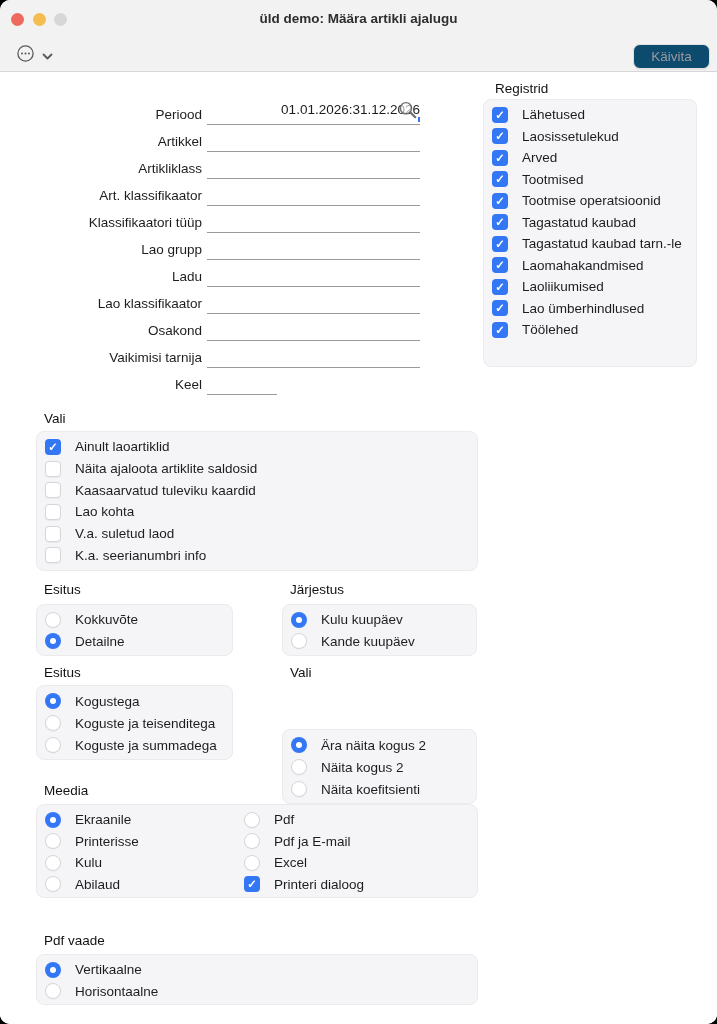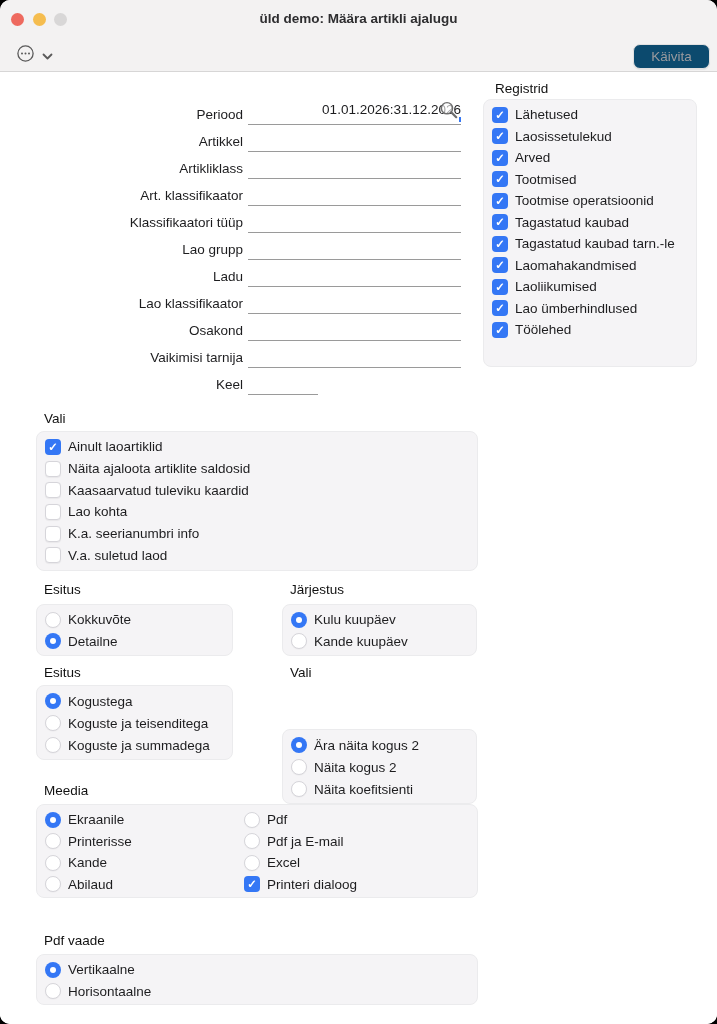--- a/index.html
+++ b/index.html
@@ -16,30 +16,30 @@
   .win-title { position:absolute; top:11px; left:0; right:0; text-align:center; font-size:13.5px; font-weight:bold; color:#2e2e30; }
   .tool-left { position:absolute; top:44px; left:16px; display:flex; align-items:center; gap:7px; cursor:default; }
   .run-btn { position:absolute; top:44px; right:7px; width:77px; height:25px; border-radius:7px; background:#0c4a6e; border:1px solid #e2e1e1; box-shadow:0 1px 1px rgba(0,0,0,0.06); box-sizing:border-box; color:#9a9a9e; font-size:13.5px; text-align:center; line-height:23px; }
 
   
   .content { position:absolute; top:72px; left:0; right:0; bottom:0; background:#fff; }
 
   
   .fields { position:absolute; top:26px; left:0; }
   .frow { display:flex; align-items:flex-end; height:27px; }
-  .flabel { width:243px; text-align:right; font-size:13.5px; color:#1d1d1f; padding-bottom:3px; white-space:nowrap; }
+  .flabel { width:202px; text-align:right; font-size:13.5px; color:#1d1d1f; padding-bottom:3px; white-space:nowrap; }
   .finput { width:213px; margin-left:5px; border-bottom:1px solid #9a9a9a; height:23px; position:relative; display:flex; align-items:flex-end; padding-bottom:2px; box-sizing:border-box; font-size:13.5px; color:#1d1d1f;flex-direction:column; }
   .finput.short { width:70px; }
   .caret { display:inline-block; width:2px; height:14px; background:#3477f5; margin-left:1px; }
   .mag { position:absolute; right:2px; bottom:1px; }
 
   
   .group-label { position:absolute; font-size:13.5px; color:#111; white-space:nowrap; }
   .panel { position:absolute; background:#f5f4f6; border:1px solid #ebebed; border-radius:8px; box-sizing:border-box; padding:4px 0; }
-  .opt { display:flex; align-items:center; padding-left:8px; gap:7px; font-size:13.5px; color:#1d1d1f; white-space:nowrap; }
+  .opt { display:flex; align-items:center; padding-left:8px; gap:14px; font-size:13.5px; color:#1d1d1f; white-space:nowrap; }
   .opt .lbl { white-space:nowrap; }
   .cb { width:16px; height:16px; border-radius:4px; box-sizing:border-box; flex:0 0 16px; }
   .cb.on { background:#3477f5; }
   .cb.on::after { content:"\2713"; display:block; color:#fff; font-size:11.5px; font-weight:bold; line-height:16px; text-align:center; }
   .cb.off { background:#fff; border:1px solid #d6d5da; box-shadow:0 0.5px 1px rgba(0,0,0,0.05); }
   .radio { width:16px; height:16px; border-radius:50%; box-sizing:border-box; flex:0 0 16px; }
   .radio.on { background:#3477f5; }
   .radio.on::after { content:""; display:block; width:6px; height:6px; border-radius:50%; background:#fff; margin:5px auto; }
   .radio.off { background:#fff; border:1px solid #d6d5da; box-shadow:0 0.5px 1px rgba(0,0,0,0.05); }
 
@@ -231,25 +231,25 @@
       <div class="opt">
           <span class="cb off"></span>
           <span class="lbl">Kaasaarvatud tuleviku kaardid</span>
         </div>
       <div class="opt">
           <span class="cb off"></span>
           <span class="lbl">Lao kohta</span>
         </div>
       <div class="opt">
           <span class="cb off"></span>
+          <span class="lbl">V.a. suletud laod</span>
+        </div>
+      <div class="opt">
+          <span class="cb off"></span>
           <span class="lbl">K.a. seerianumbri info</span>
-        </div>
-      <div class="opt">
-          <span class="cb off"></span>
-          <span class="lbl">V.a. suletud laod</span>
         </div>
     </div>
 
     <div class="group-label" style="left:44px; top:510px;">Esitus</div>
     <div class="panel esitus1-panel">
       <div class="opt">
           <span class="radio off"></span>
           <span class="lbl">Kokkuvõte</span>
         </div>
       <div class="opt">
@@ -318,21 +318,21 @@
             <span class="lbl">Printerisse</span>
           </div>
         <div class="opt">
             <span class="radio off"></span>
             <span class="lbl">Pdf ja E-mail</span>
           </div>
       </div>
       <div class="mrow">
         <div class="opt c1">
             <span class="radio off"></span>
-            <span class="lbl">Kande</span>
+            <span class="lbl">Kulu</span>
           </div>
         <div class="opt">
             <span class="radio off"></span>
             <span class="lbl">Excel</span>
           </div>
       </div>
       <div class="mrow">
         <div class="opt c1">
             <span class="radio off"></span>
             <span class="lbl">Abilaud</span>

